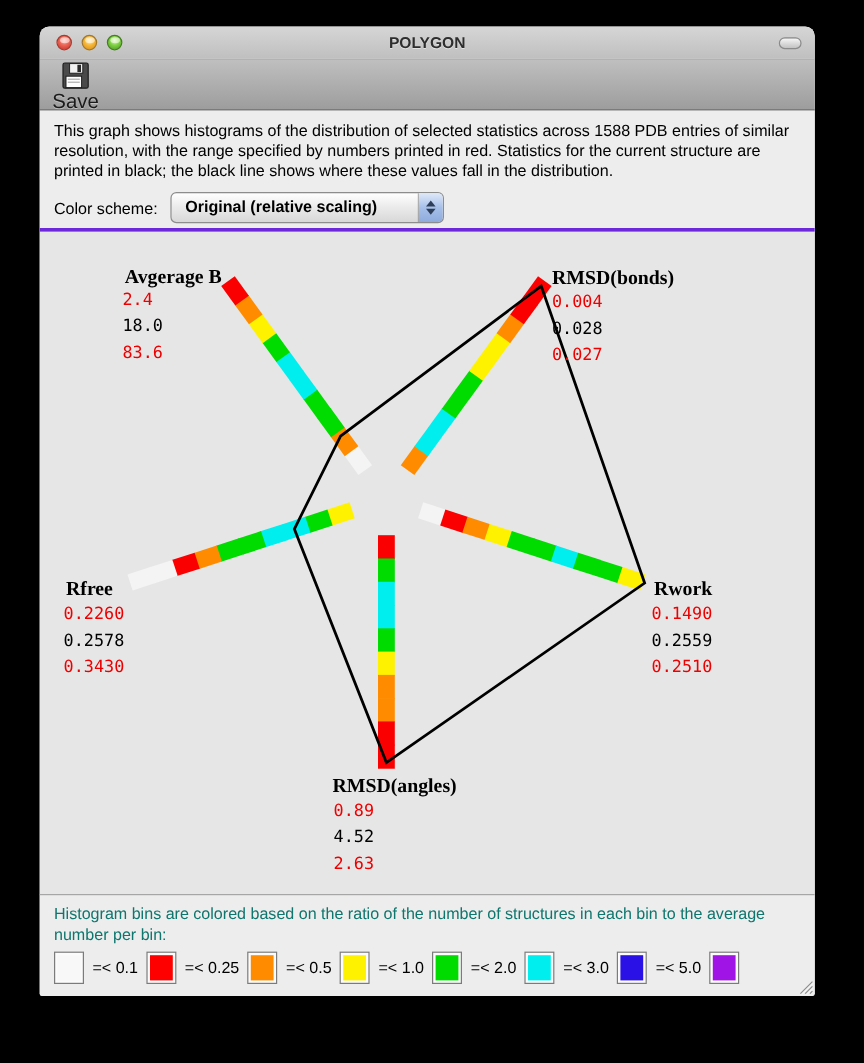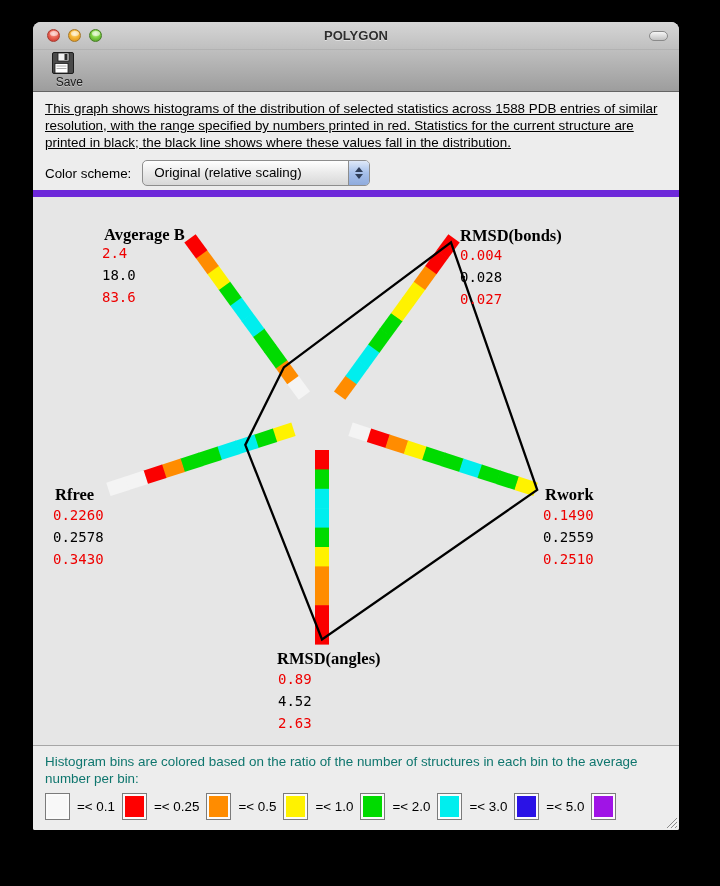--- a/index.html
+++ b/index.html
@@ -21,42 +21,42 @@
   .light.green { background:radial-gradient(circle at 50% 35%, #d9f6ae 0%, #7ed143 45%, #5caa2e 80%); border:1px solid #477c26; }
   .win-title { position:absolute; left:0; right:0; top:6px; text-align:center;
     font-size:13px; font-weight:bold; color:#2e2e2e; text-shadow:0 1px 0 rgba(255,255,255,.5); }
   .pill { position:absolute; right:11px; top:9px; width:19px; height:10px; border-radius:5px;
     background:linear-gradient(#f6f6f6,#c2c2c2); border:1px solid #8a8a8a; }
 
   .toolbar { height:42px; background:linear-gradient(#bfbfbf,#9d9d9d);
     border-bottom:1px solid #646464; position:relative; }
   .save-btn { position:absolute; left:10px; top:1px; width:40px; text-align:center; }
   .save-btn .ico { display:block; margin:0 auto; }
-  .save-btn .lbl { display:block; font-size:12px; color:#1b1b1b; margin-top:0px;
-    text-shadow:0 1px 0 rgba(255,255,255,.35);text-align:right; }
+  .save-btn .lbl { display:block; font-size:17px; color:#1b1b1b; margin-top:0px;
+    text-shadow:0 1px 0 rgba(255,255,255,.35); }
 
   
   .desc-panel { height:98px; background:#EDEDED; padding:8px 12px 0 12px; }
-  .desc-text { font-size:13.4px; line-height:17px; color:#000; width:630px;text-decoration:underline; }
+  .desc-text { font-size:13.4px; line-height:17px; color:#000; width:630px; }
   .scheme-row { display:flex; align-items:center; margin-top:9px; }
   .scheme-label { font-size:13.4px; color:#000000; margin-right:11px; }
   .popup { position:relative; width:228px; height:26px; border:1px solid #8d8d8d; border-radius:5px;
     background:linear-gradient(#ffffff,#ececec 45%,#d8d8d8); cursor:default; }
-  .popup-text { position:absolute; left:11px; top:4px; font-size:13.4px; color:#000; }
+  .popup-text { position:absolute; left:11px; top:4px; font-size:13.4px; color:#000;font-weight:bold; }
   .popup-arrows { position:absolute; right:0; top:0; bottom:0; width:21px;
     border-left:1px solid #8d8d8d; border-radius:0 4px 4px 0;
     background:linear-gradient(#dfe9f8,#a6c0ea 50%,#8fabdd);
     display:flex; flex-direction:column; align-items:center; justify-content:center; gap:2px; }
   .tri-up { width:0; height:0; border-left:4px solid transparent; border-right:4px solid transparent;
     border-bottom:5px solid #2f3e58; }
   .tri-down { width:0; height:0; border-left:4px solid transparent; border-right:4px solid transparent;
     border-top:5px solid #2f3e58; }
 
   
-  .plot-area { height:555px; background:#E6E6E6; border-top:7px solid #6d28d9; position:relative; }
+  .plot-area { height:555px; background:#E6E6E6; border-top:3px solid #6d28d9; position:relative; }
   .plot-area svg { position:absolute; left:0; top:0; }
 
   
   .legend-panel { height:85px; background:#EDEDED; border-top:1px solid #a6a6a6;
     padding:7px 12px 0 12px; position:relative; }
   .legend-text { font-size:13.4px; line-height:17px; color:#0f766e; width:610px; }
   .bins-row { display:flex; align-items:center; gap:7px; margin-top:6px;text-align:center; }
   .bin-swatch { width:25px; height:27px; border:1px solid #7b7b7b; background:#fbfbfb;
     padding:2px; flex:0 0 auto; }
   .bin-color { display:block; width:100%; height:100%; }

